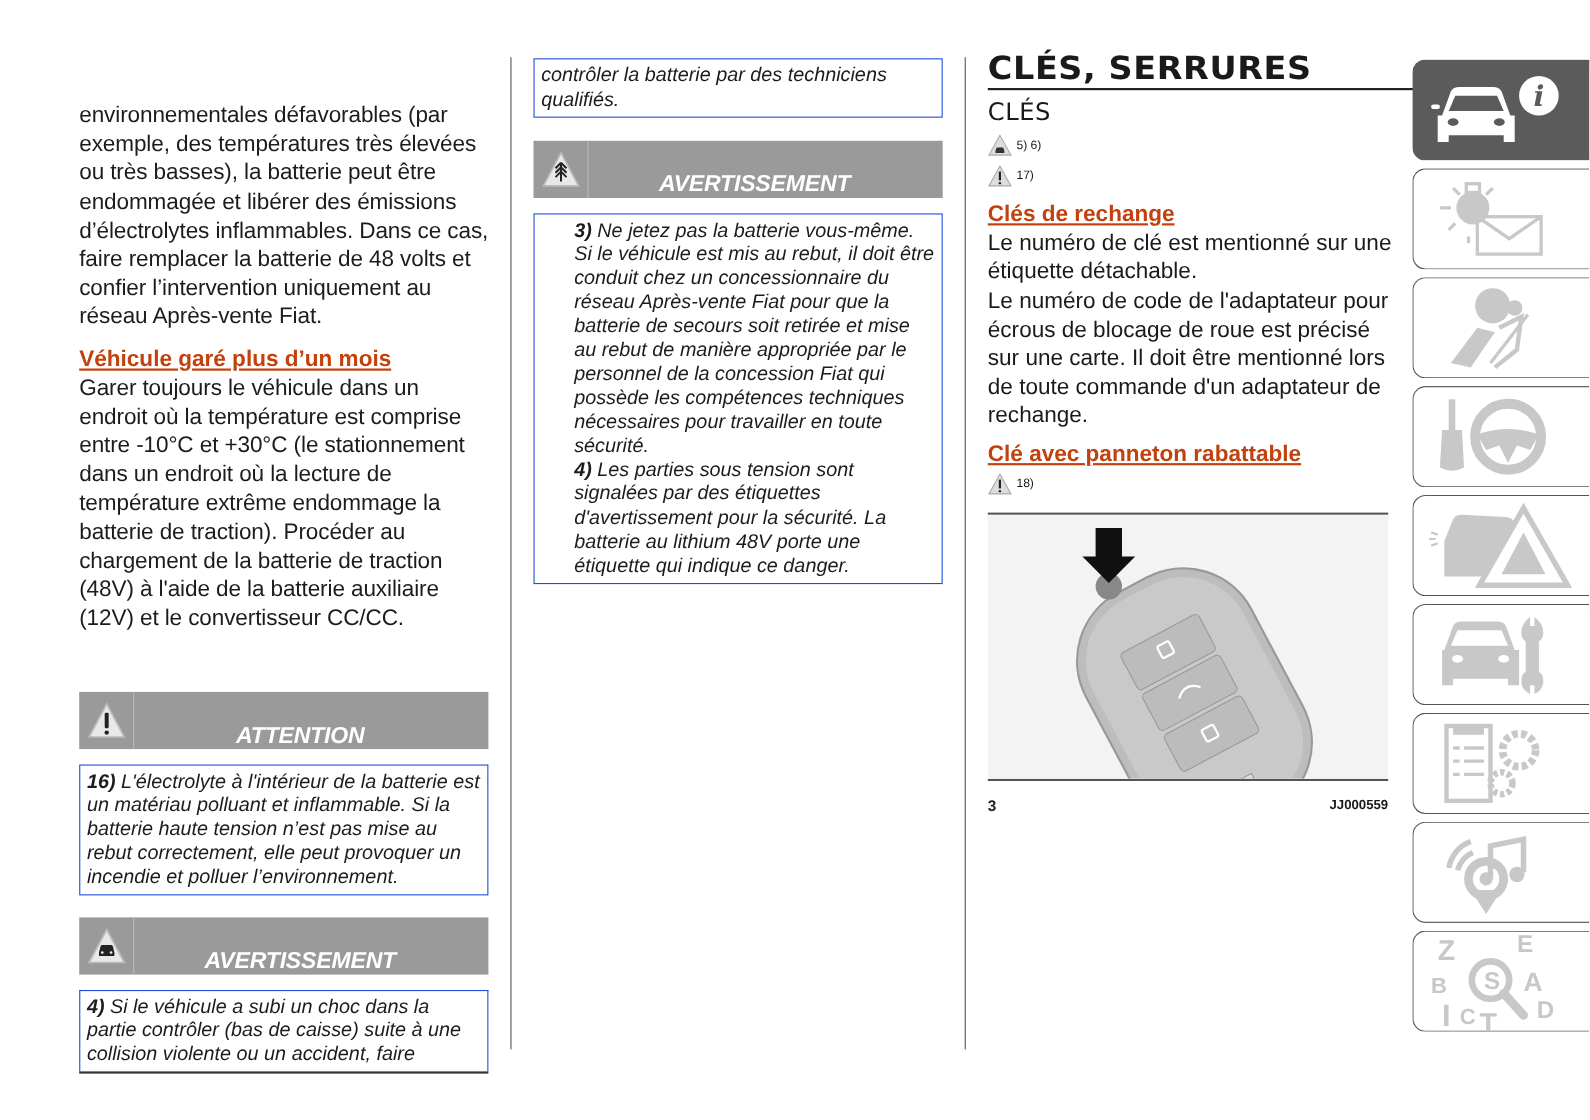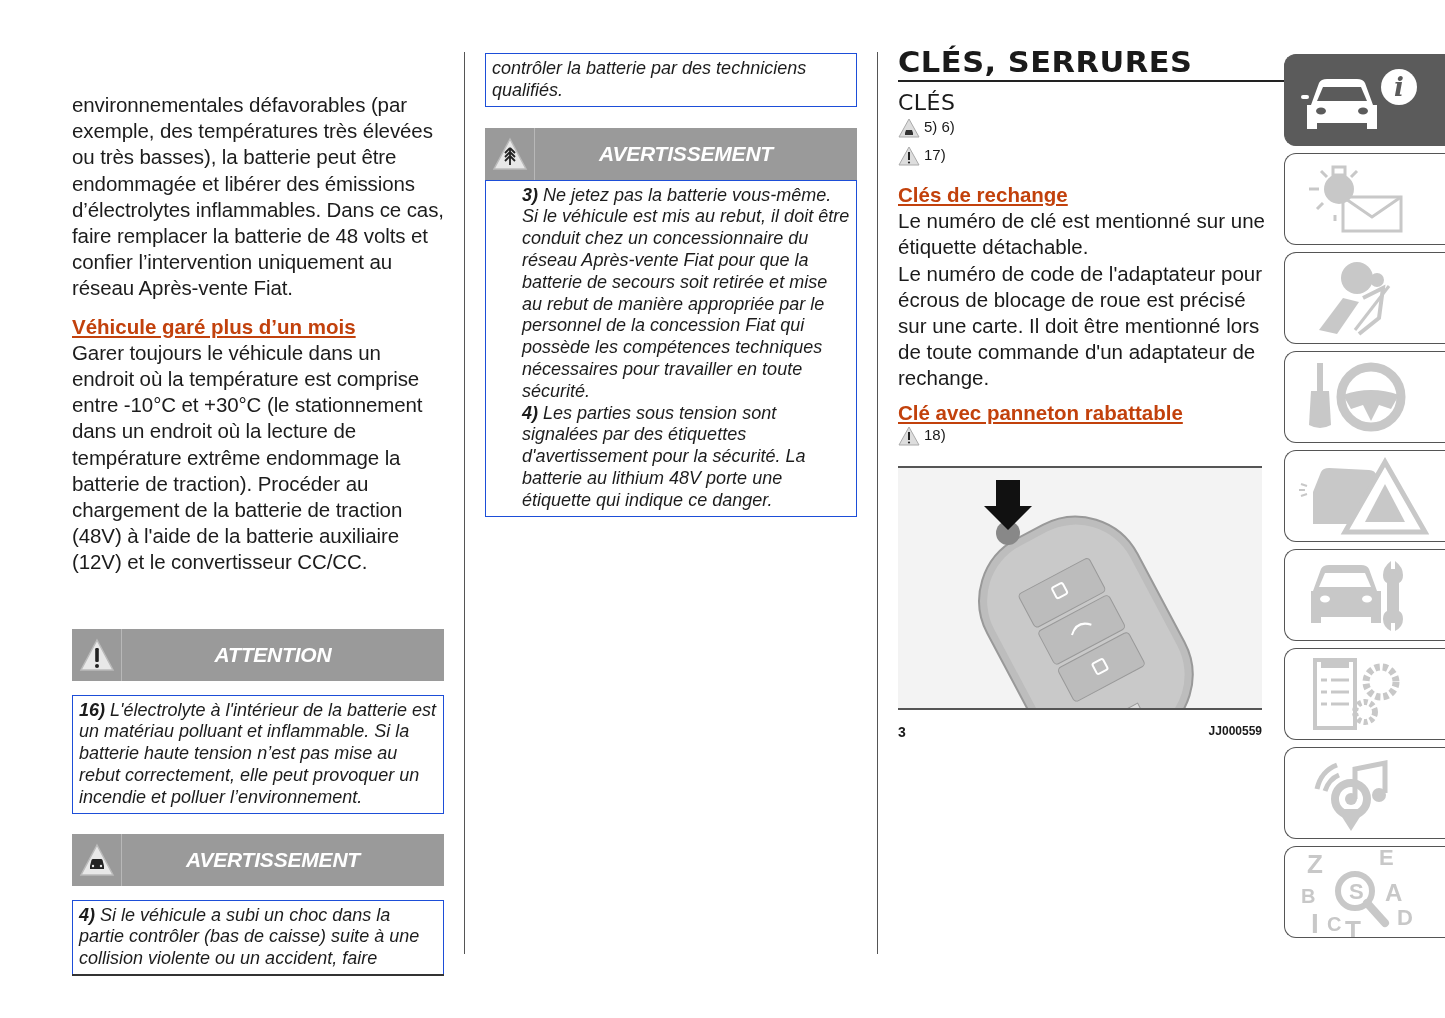--- a/index.html
+++ b/index.html
@@ -13,31 +13,31 @@
 
   .vrule { position: absolute; top: 52px; width: 1px; height: 902px; background: #555; }
   .vrule.r1 { left: 464px; }
   .vrule.r2 { left: 877px; }
 
   .body-text { font-size: 20.5px; line-height: 26.2px; color: #1c1c1c; letter-spacing: -0.1px; }
   .body-text p { margin: 0; }
   .sub-head { font-size: 20.5px; font-weight: bold; line-height: 26.2px; margin-top: 12px; color: #c2410c; text-decoration: underline; }
 
   
-  .warn-head { display: flex; height: 52px; background: #9a9a9a; align-items: center; }
+  .warn-head { display: flex; height: 52px; background: #9a9a9a; align-items: flex-end; }
   .warn-head .ico { width: 50px; height: 52px; border-right: 1px solid #b8b8b8; display: flex; align-items: center; justify-content: center; }
   .warn-head .lbl { flex: 1; text-align: center; color: #fff; font-weight: bold; font-style: italic; font-size: 21px; letter-spacing: -0.2px; padding-right: 20px; }
 
   .note-box { border: 1px solid #1d4ed8; padding: 4px 5px 4px 6px; font-style: italic; font-size: 18px; line-height: 21.8px; color: #1c1c1c; }
   .note-box b { font-style: italic; font-weight: bold; }
 
   
   .title-main { font-family: "DejaVu Sans", sans-serif; font-weight: bold; font-size: 29px; letter-spacing: 0.5px; line-height: 36px; border-bottom: 2px solid #222; padding-bottom: 0px; width: 372px; transform: scaleX(1.05); transform-origin: left; }
   .title-sub { font-family: "DejaVu Sans", sans-serif; font-weight: normal; font-size: 22px; line-height: 30px; margin-top: 6px; letter-spacing: 0.5px; }
-  .ref-row { display: flex; height: 28px; font-size: 15px; }
+  .ref-row { display: flex; align-items: center; height: 28px; font-size: 11px; }
   .ref-row .tri { width: 22px; height: 20px; margin-right: 4px; }
   .body-right { font-size: 20.5px; line-height: 26.2px; }
   .body-right .sub-head { margin-top: 8px; }
 
   .figure { position: relative; margin-top: 12px; width: 364px; }
   .figure .hr-top { height: 2px; background: #555; }
   .figure .img { height: 240px; background: #f3f3f3; position: relative; overflow: hidden; }
   .figure .hr-bot { height: 2px; background: #555; }
   .figure .cap { display: flex; justify-content: space-between; font-size: 12px; font-weight: bold; margin-top: 14px; }
   .figure .cap .num { font-size: 14px; }
@@ -106,21 +106,21 @@
   <div style="margin-top:21px;">
     <div class="warn-head">
       <div class="ico">
         <svg width="36" height="36" viewBox="0 0 36 36">
             <path d="M18 3 L34 33 L2 33 Z" fill="#e8e8e8" stroke="#bbb" stroke-width="1.5"></path>
             <path d="M18 12 L13 17 M18 12 L23 17 M18 16 L13 21 M18 16 L23 21 M18 20 L13 25 M18 20 L23 25 M18 12 L18 29" stroke="#222" stroke-width="1.8" fill="none"></path>
           </svg>
       </div>
       <div class="lbl">AVERTISSEMENT</div>
     </div>
-    <div class="note-box" style="padding-left:36px;">
+    <div class="note-box" style="margin-top:14px;padding-left:36px;">
       <div><b>3)</b><span> Ne jetez pas la batterie vous-même. Si le véhicule est mis au rebut, il doit être conduit chez un concessionnaire du réseau Après-vente Fiat pour que la batterie de secours soit retirée et mise au rebut de manière appropriée par le personnel de la concession Fiat qui possède les compétences techniques nécessaires pour travailler en toute sécurité.</span></div>
       <div><b>4)</b><span> Les parties sous tension sont signalées par des étiquettes d'avertissement pour la sécurité. La batterie au lithium 48V porte une étiquette qui indique ce danger.</span></div>
     </div>
   </div>
 </div>
 
 <div class="col col-right">
   <div class="title-main">CLÉS, SERRURES</div>
   <div class="title-sub">CLÉS</div>
 

